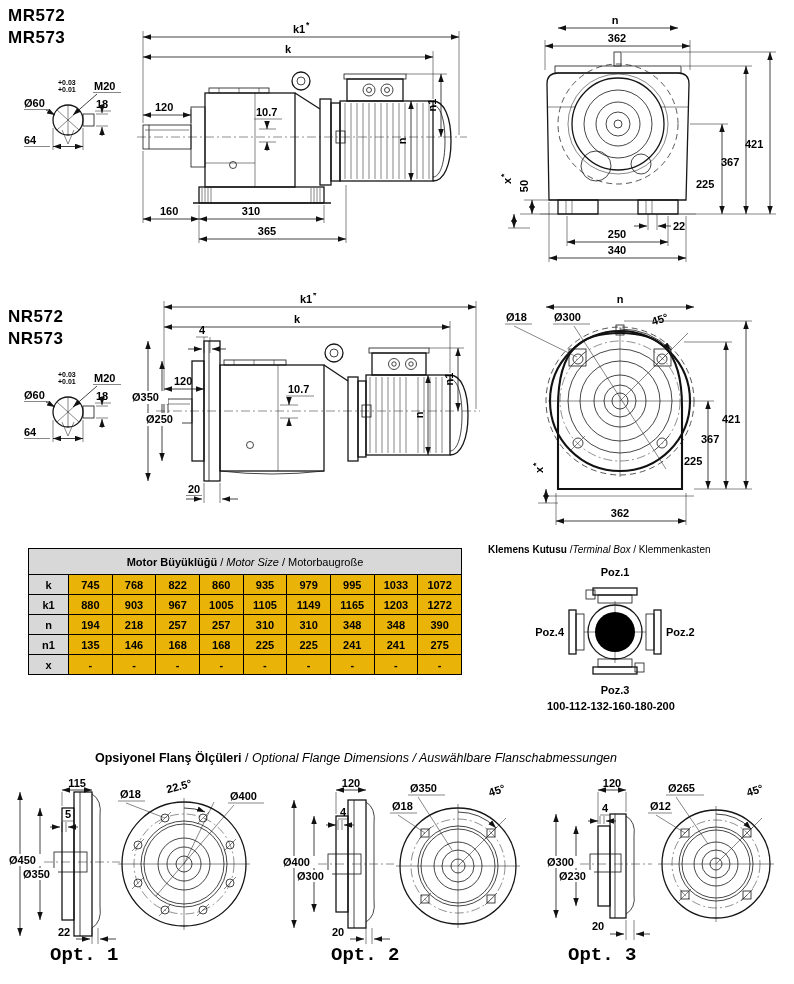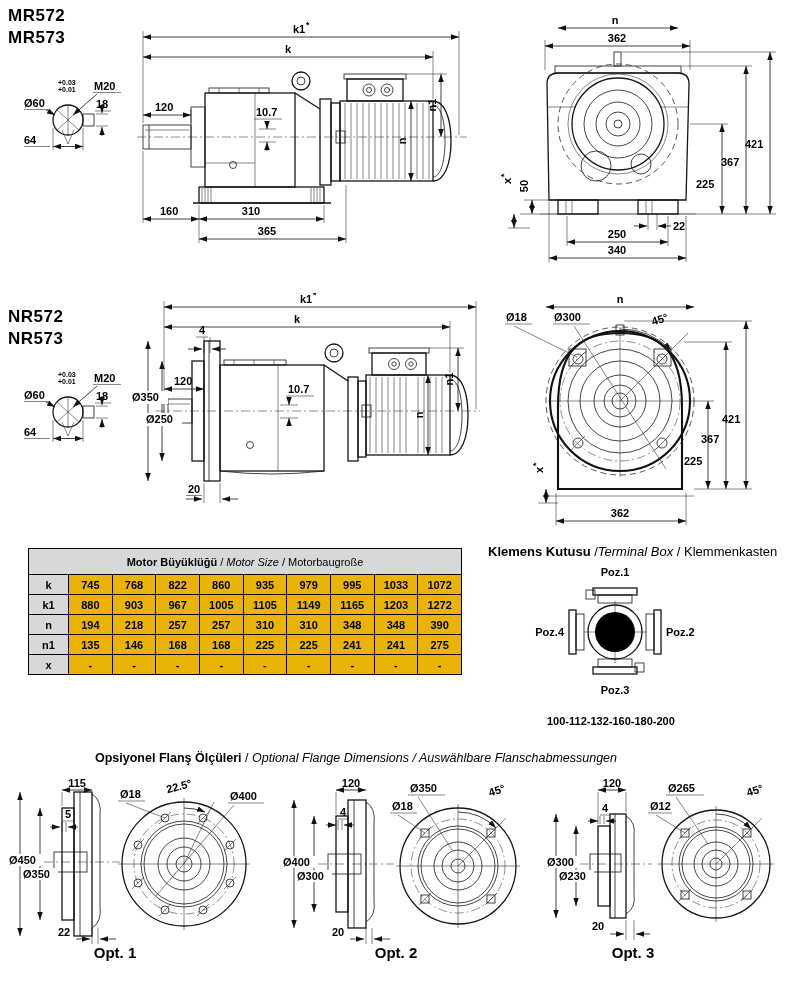--- a/index.html
+++ b/index.html
@@ -25,23 +25,23 @@
   
   .dim-table{border-collapse:collapse;table-layout:fixed;width:434px;font-size:11px;}
   .dim-table th,.dim-table td{border:1px solid #000;text-align:center;padding:0;height:19px;}
   .dim-table .gray{background:#d8d8d8;}
   .dim-table .title-cell{height:25px;font-weight:normal;}
   .dim-table .hdr{font-weight:bold;}
   .dim-table td{font-weight:bold;background:#eab308;}
   .b{font-weight:bold;font-style:normal;}
   .i{font-style:italic;font-weight:normal;}
   .r{font-weight:normal;font-style:normal;}
-  .cap{font-size:13px;}
+  .cap{font-size:10px;}
   .flange-title{font-size:12.5px;text-align:center;width:712px;}
-  .opt-label{font-size:15px;font-weight:bold;width:130px;text-align:center;}
+  .opt-label{font-size:19px;font-weight:bold;width:130px;font-family:Liberation Mono, monospace;}
   .sizes-line{font-size:11px;font-weight:bold;}
 </style>
 </head>
 <body>
 
 <svg width="0" height="0" style="position:absolute" aria-hidden="true">
   <defs>
     <marker id="arr" markerWidth="9" markerHeight="6.5" refX="8" refY="2.75" orient="auto-start-reverse" markerUnits="userSpaceOnUse">
       <path d="M0,0 L8,2.75 L0,5.5 Z" fill="#111"></path>
     </marker>
@@ -492,21 +492,21 @@
     <line class="t" x1="64" y1="72" x2="126" y2="72"></line>
     <line class="t" x1="95" y1="41" x2="95" y2="103"></line>
     <circle class="blk" cx="95" cy="72" r="20"></circle>
   </g>
   <text class="dl" x="95" y="16" text-anchor="middle">Poz.1</text>
   <text class="dl" x="146" y="76">Poz.2</text>
   <text class="dl" x="95" y="134" text-anchor="middle">Poz.3</text>
   <text class="dl" x="44" y="76" text-anchor="end">Poz.4</text>
 </svg>
 
-<div class="abs sizes-line" style="left:547px;top:700px;margin-top:15px;">100-112-132-160-180-200</div>
+<div class="abs sizes-line" style="left:547px;top:700px;">100-112-132-160-180-200</div>
 
 <div class="abs flange-title" style="left:0;top:751px;">
   <span class="b">Opsiyonel Flanş Ölçüleri</span><span class="r"> / </span><span class="i">Optional Flange Dimensions / Auswählbare Flanschabmessungen</span>
 </div>
 
 <svg class="abs" style="left:8px;top:778px;" width="258" height="170" viewBox="0 0 258 170">
   <g>
     <line class="cl" x1="36" y1="84" x2="112" y2="84"></line>
     <rect class="o" x="66" y="14" width="18" height="144"></rect>
     <line class="o2" x1="72" y1="14" x2="72" y2="158"></line>

